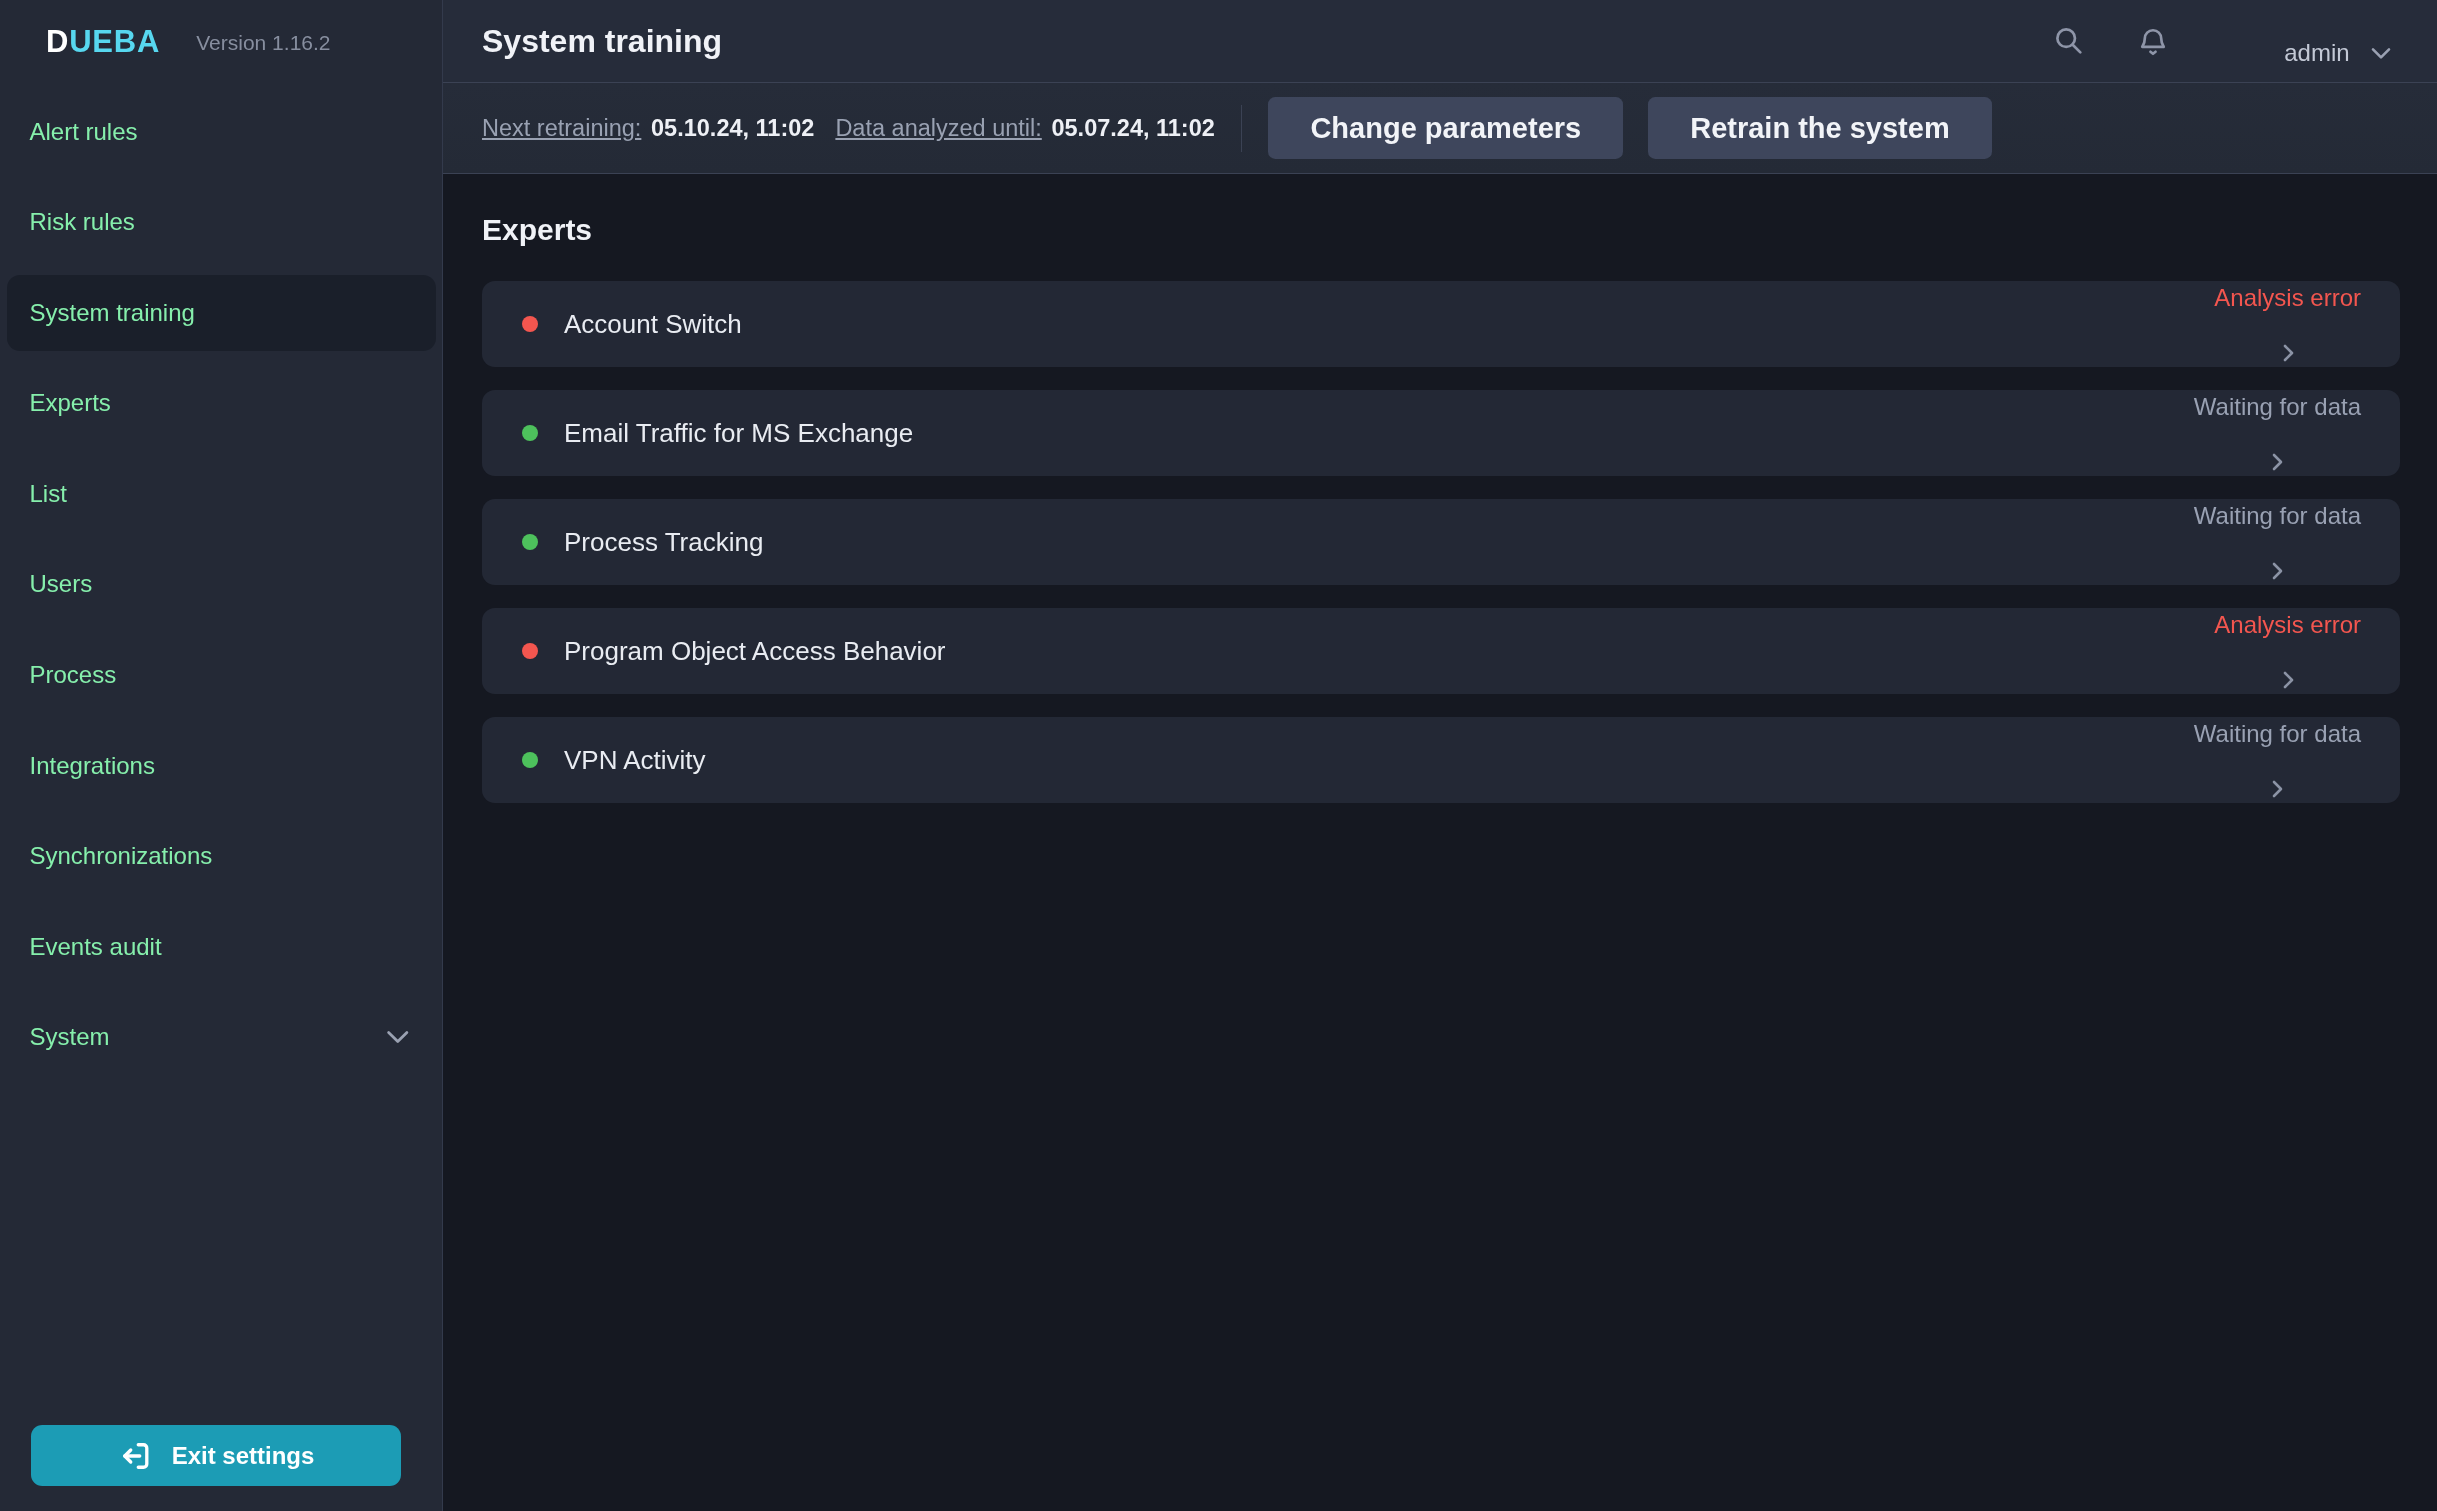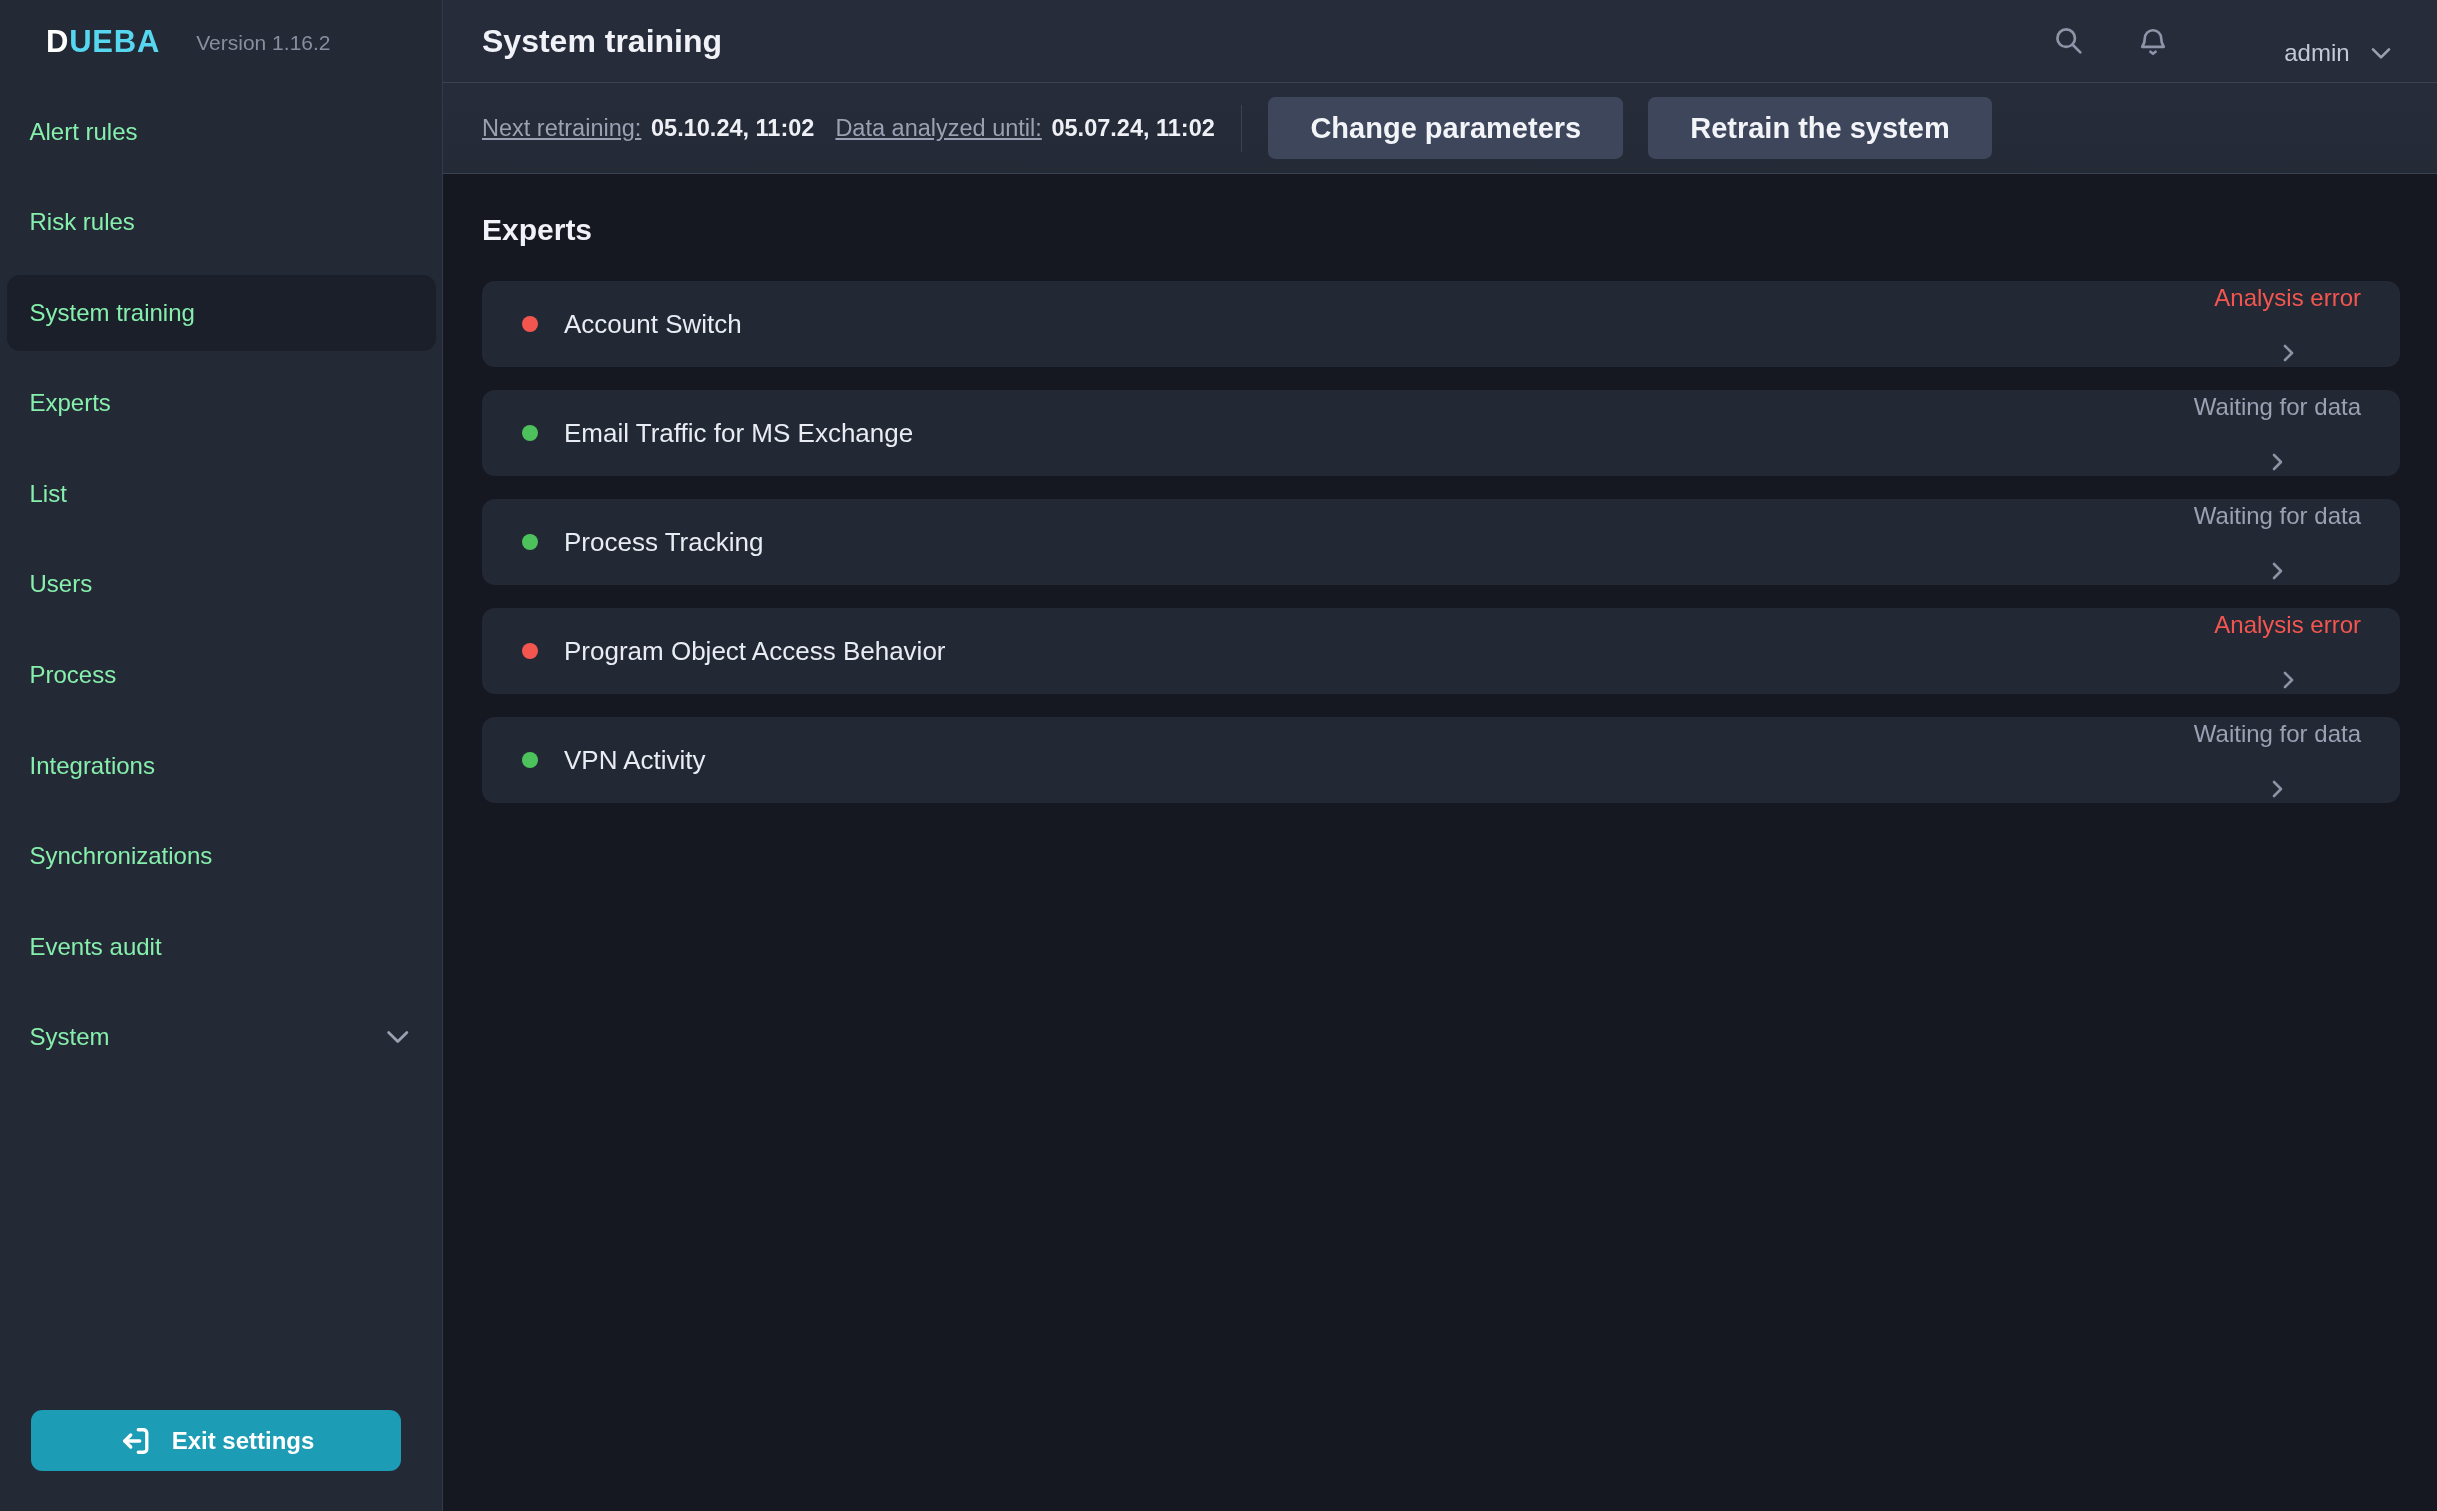--- a/index.html
+++ b/index.html
@@ -31,21 +31,21 @@
   .nav-item {
     height:76px; margin-bottom:14.6px; border-radius:13px;
     display:flex; align-items:center;
     padding:0 24px 0 23px;
     font-size:24px; color:#86efac;
     cursor:pointer;
   }
   .nav-item.active { background:#1a1f2a; }
   .nav-item .nav-spacer { flex:1; }
   .nav-chevron { width:27.5px; height:16px; stroke:#9aa1b2; fill:none; stroke-width:2.4; stroke-linecap:round; stroke-linejoin:round; }
-  .exit-wrap { flex:none; padding:0 31px 40px 31px; }
+  .exit-wrap { flex:none; padding:0 31px 25px 31px; }
   .exit-btn {
     width:370px; height:61px; border:none; border-radius:11.3px;
     background:#1c9cb5; color:#ffffff;
     font-family:"Liberation Sans", sans-serif;
     font-size:24px; font-weight:700;
     display:flex; align-items:center; justify-content:center; gap:18px;
     cursor:pointer;
   }
   .exit-icon { width:36px; height:36px; stroke:#ffffff; fill:none; stroke-width:2.2; stroke-linecap:round; stroke-linejoin:round; }
   

